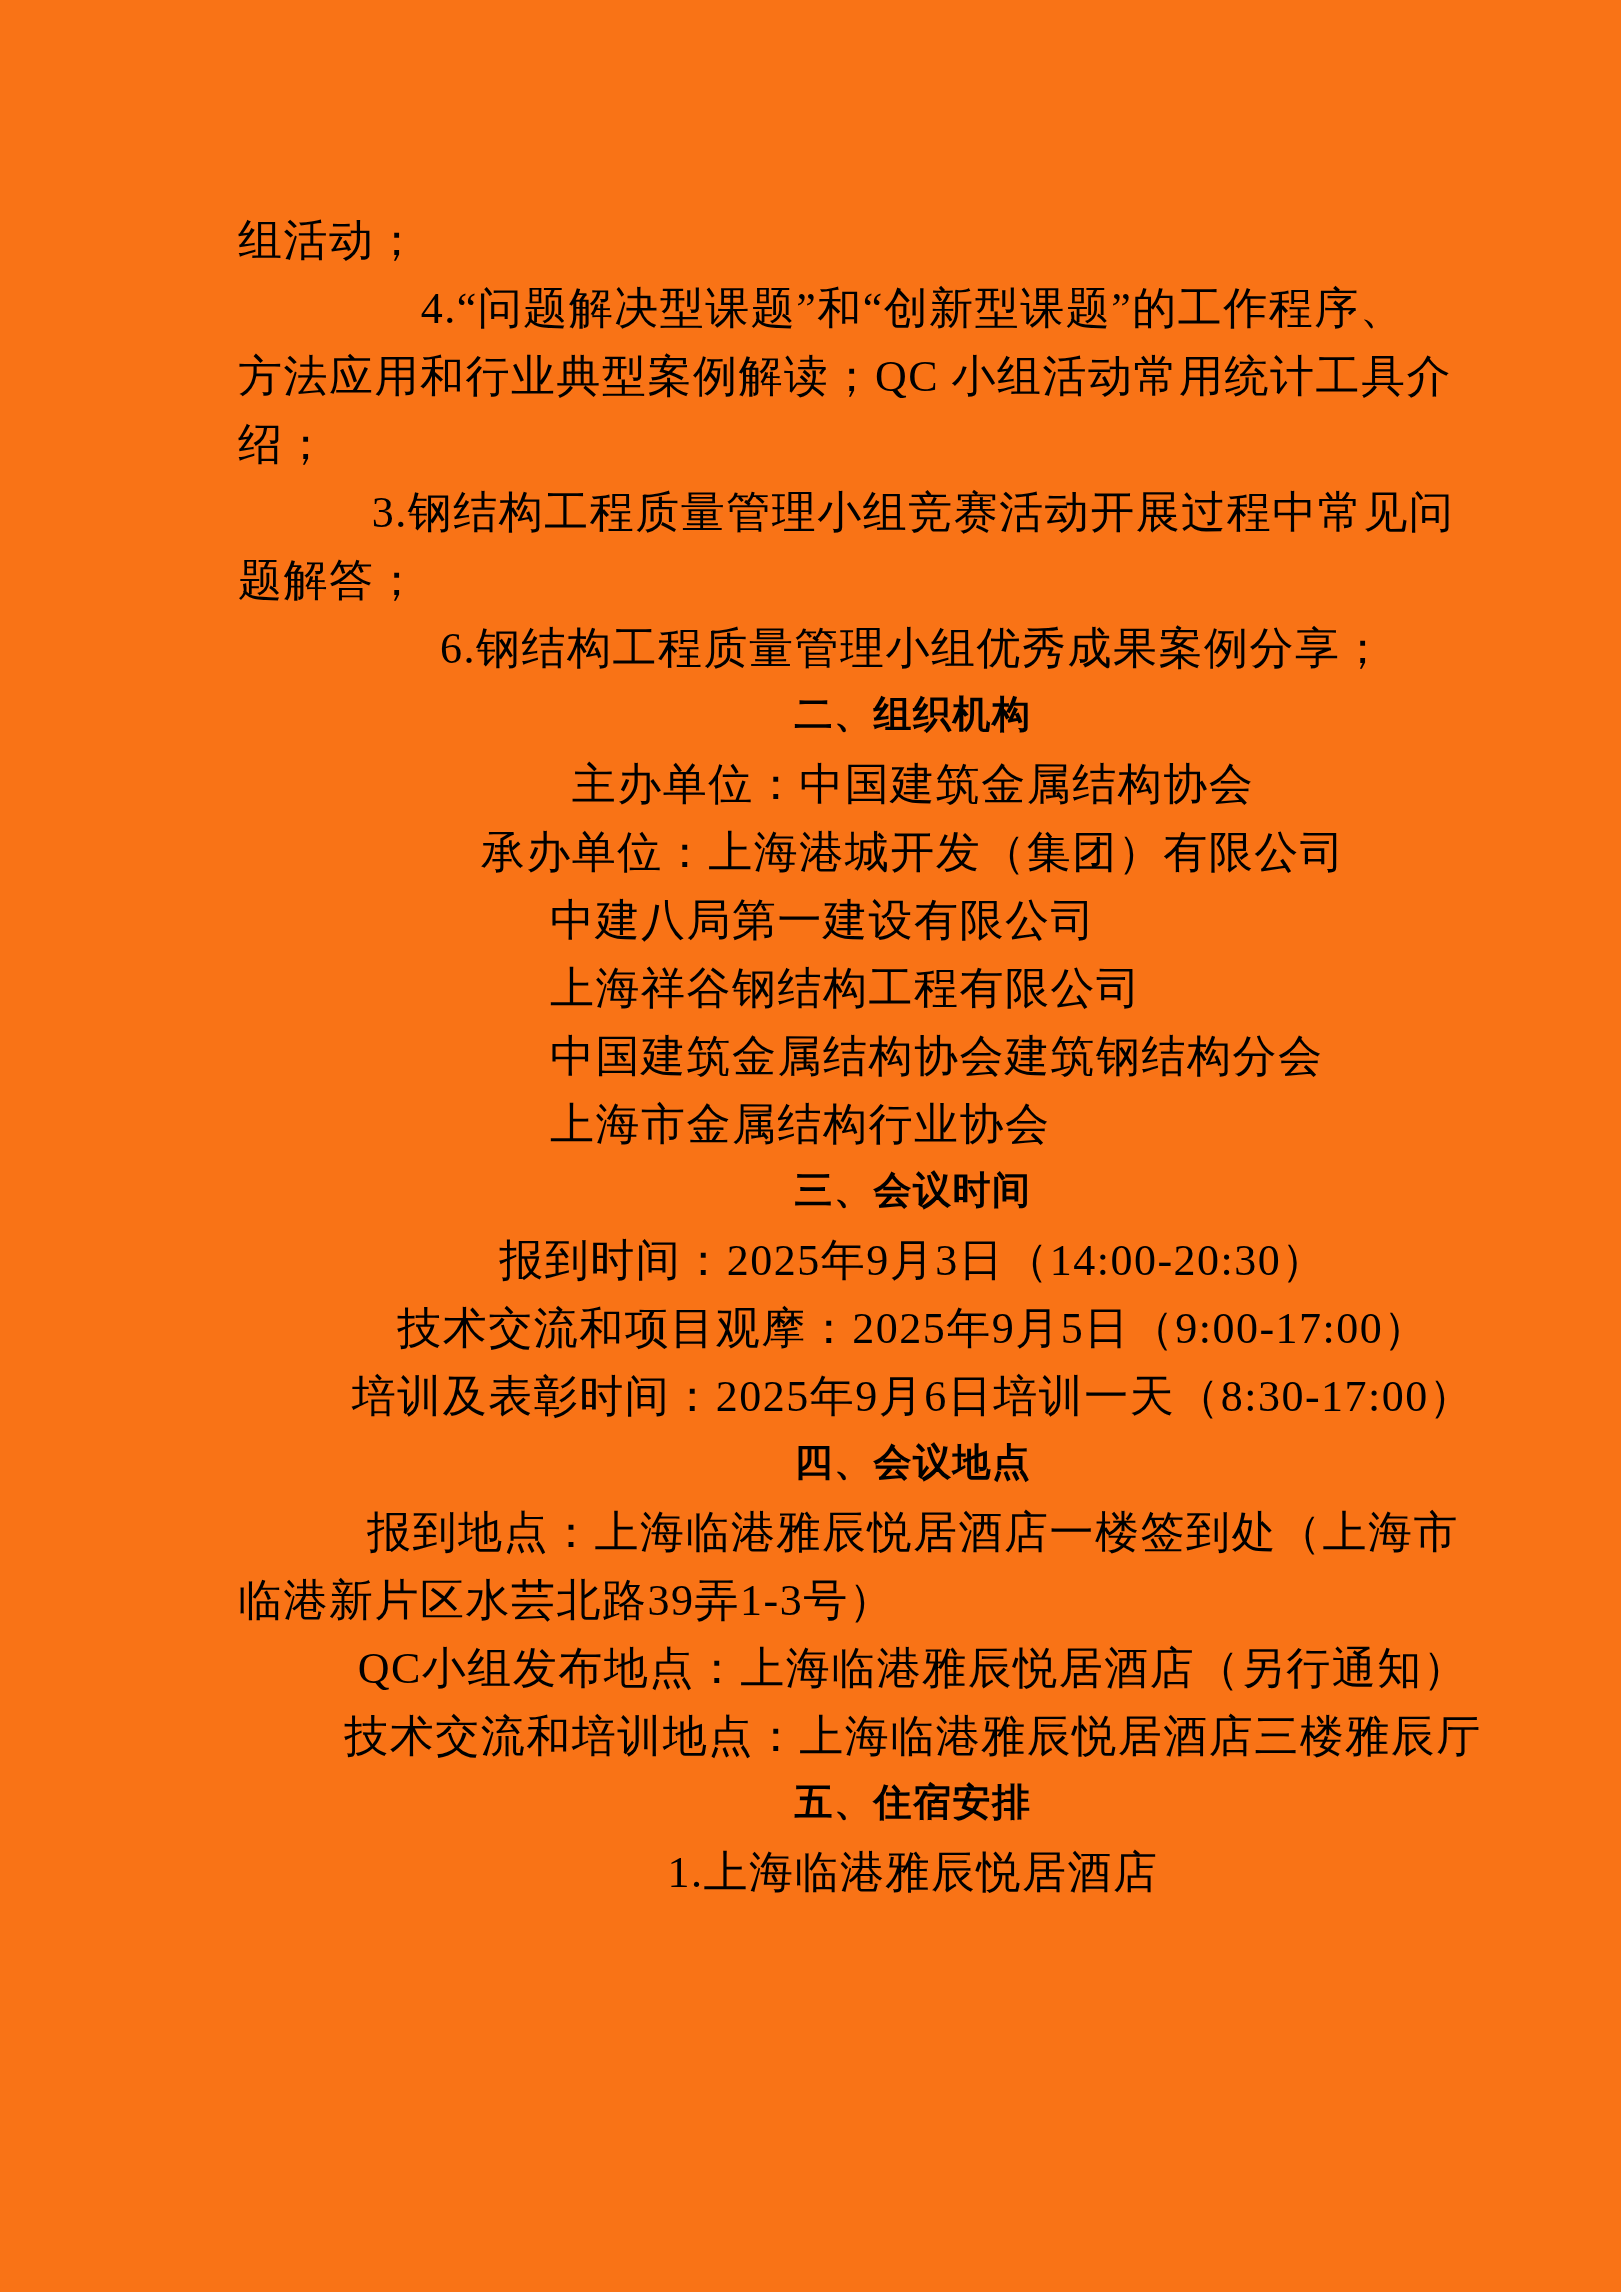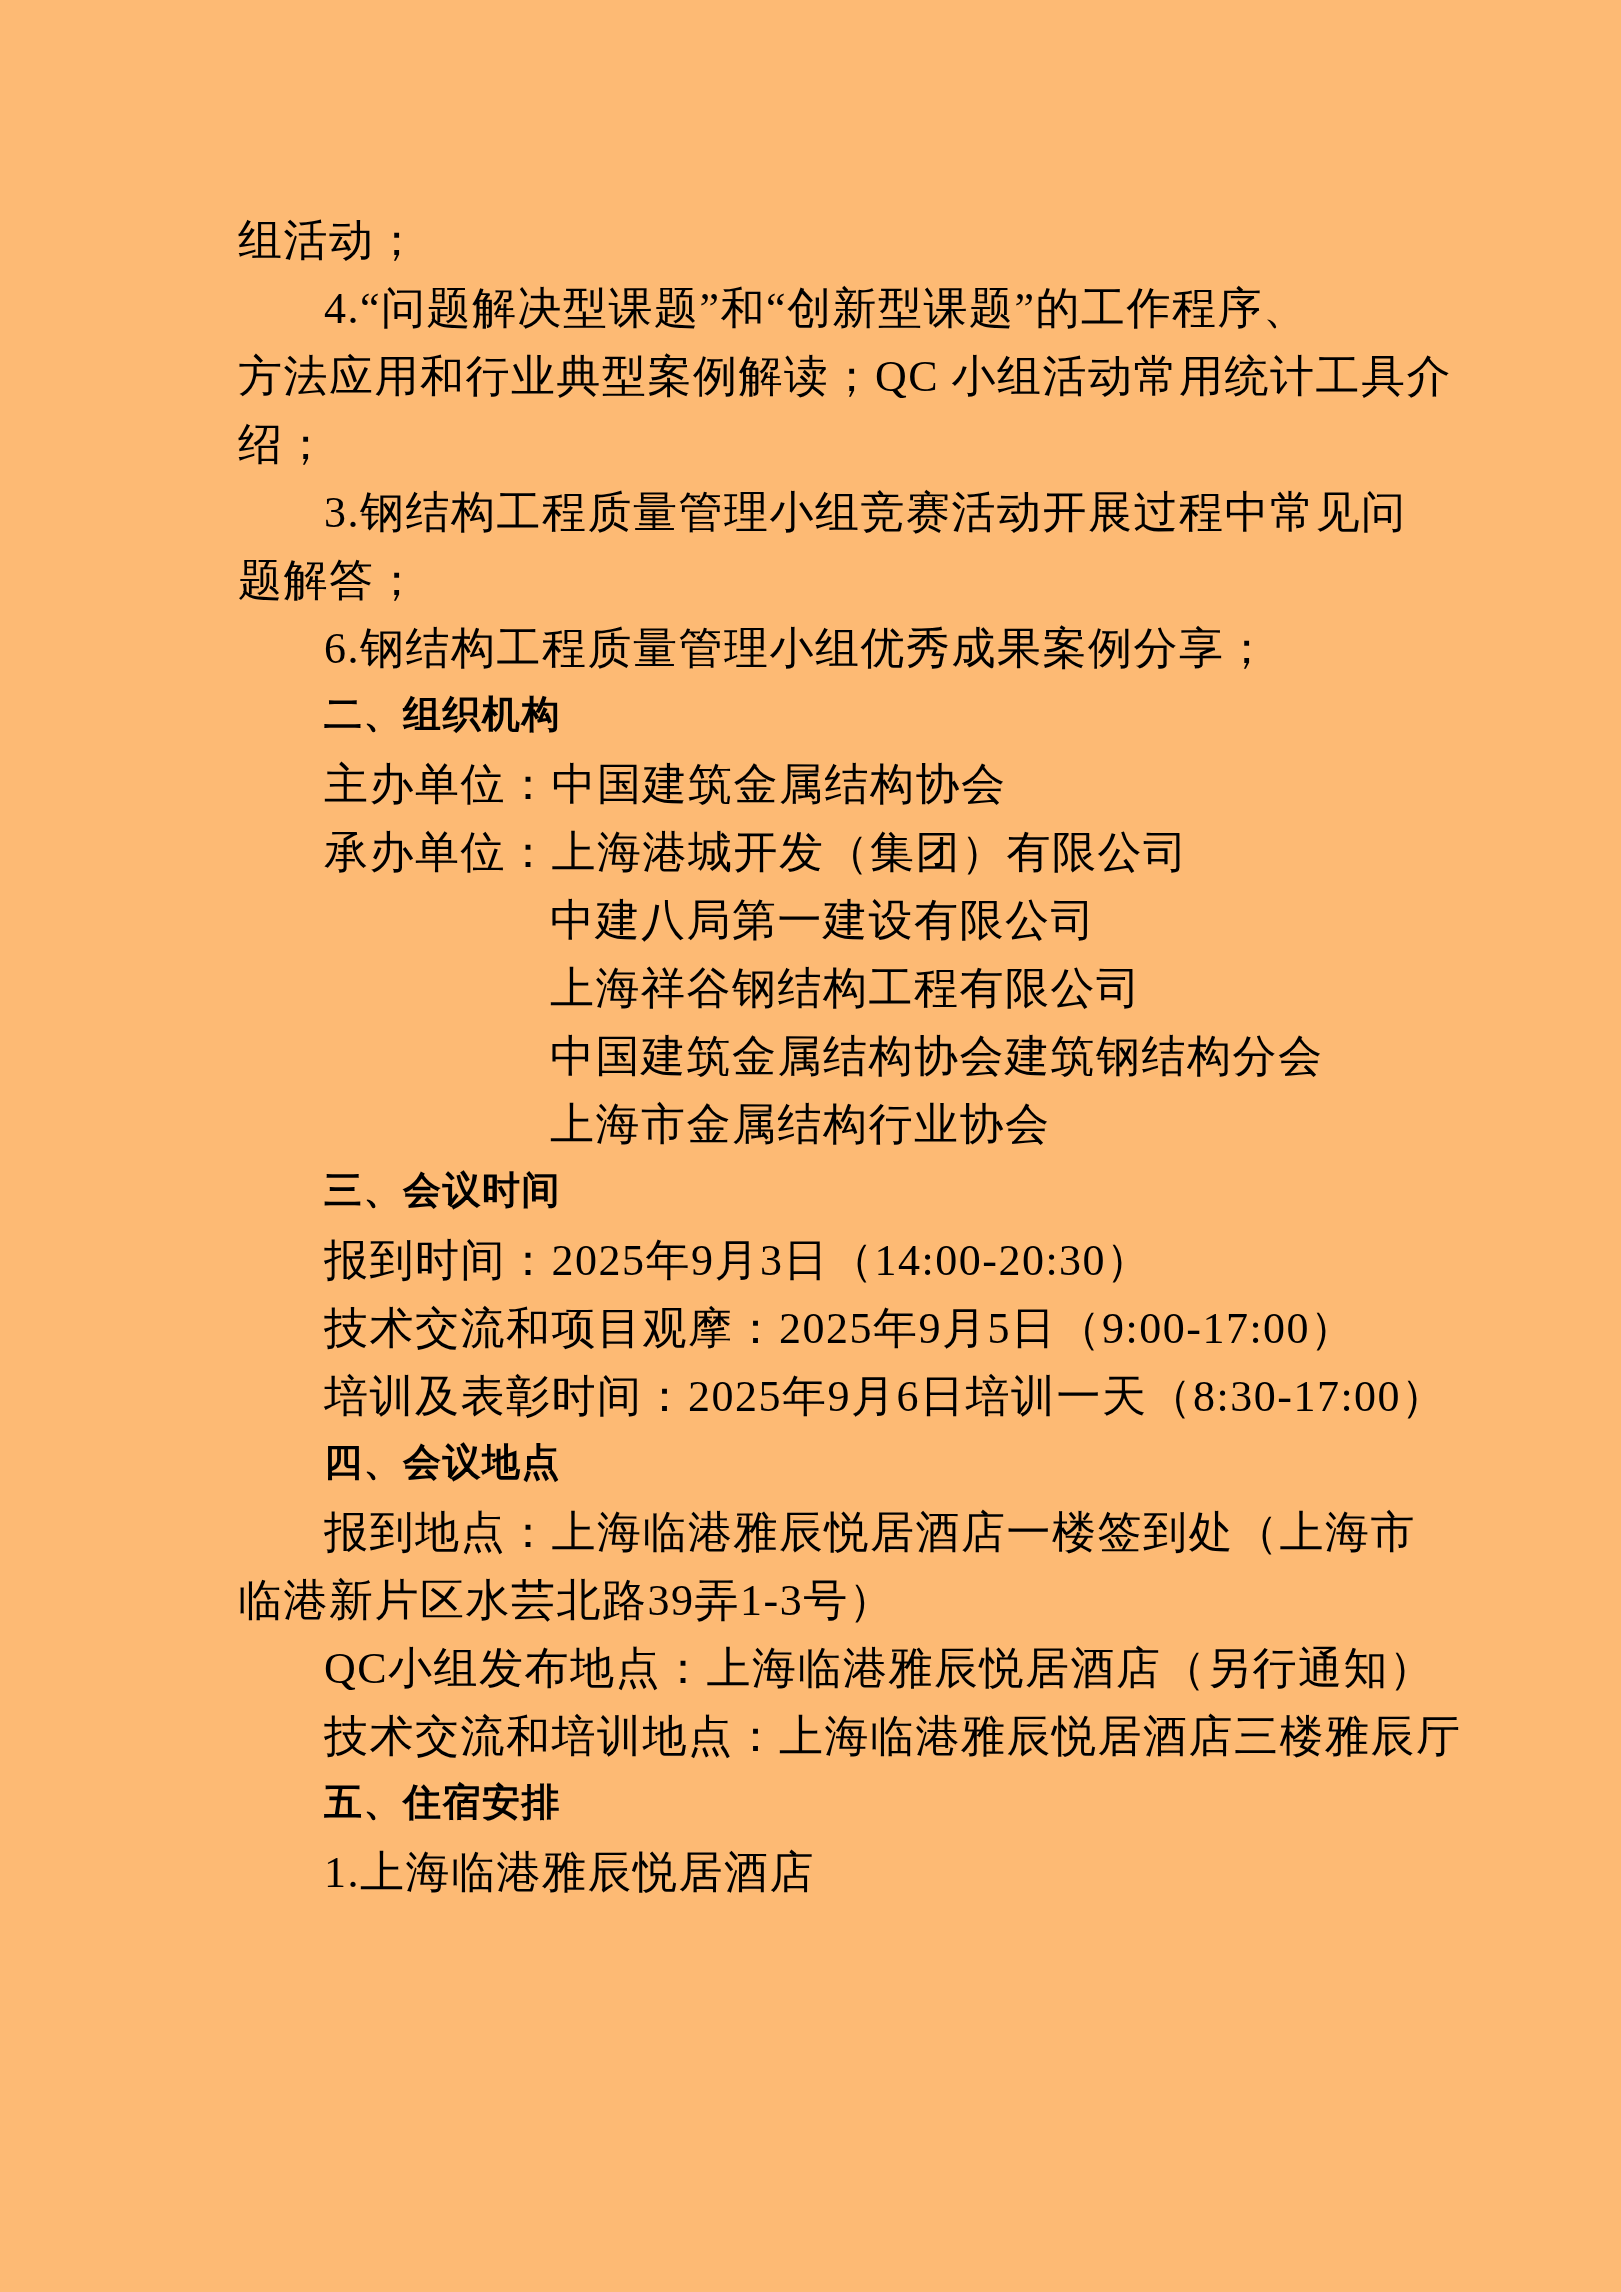--- a/index.html
+++ b/index.html
@@ -4,21 +4,21 @@
 <style>
   html, body {
     margin: 0;
     padding: 0;
     background: #e8e8e8;
   }
   .page {
     position: relative;
     width: 1621px;
     height: 2293px;
-    background: #fdba74;
+    background: #f97316;
     overflow: hidden;
   }
   .text-column {
     position: absolute;
     top: 207px;
     left: 238px;
     width: 1264px;
   }
   .line {
     height: 68px;
@@ -31,21 +31,21 @@
   .body-line {
     font-family: "Liberation Serif", serif;
     font-weight: 400;
   }
   .heading-line {
     font-family: Liberation Mono, monospace;
     font-weight: 700;
     font-size: 38px;
   }
   .indent-flush { padding-left: 0; }
-  .indent-para  { padding-left: 86px; }
+  .indent-para  { padding-left: 86px; text-align: center; }
   .indent-org   { padding-left: 312px; }
 </style>
 </head>
 <body>
 
 <div class="page">
   <div class="text-column">
       <div class="line body-line indent-flush">组活动；</div>
       <div class="line body-line indent-para">4.“问题解决型课题”和“创新型课题”的工作程序、</div>
       <div class="line body-line indent-flush">方法应用和行业典型案例解读；QC 小组活动常用统计工具介</div>

